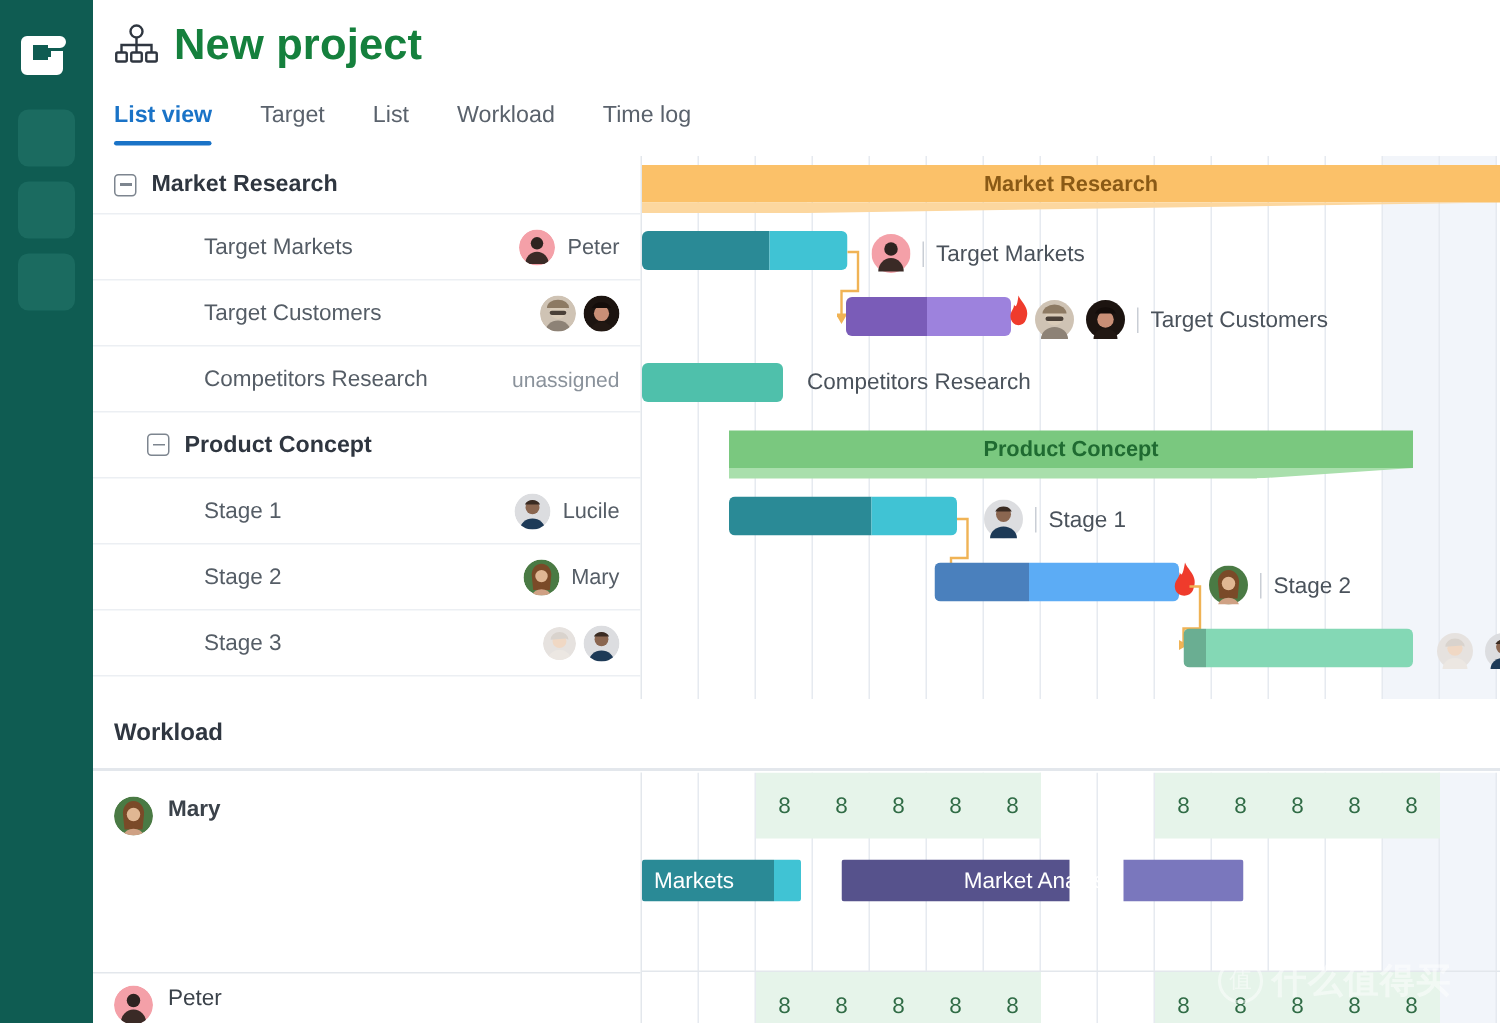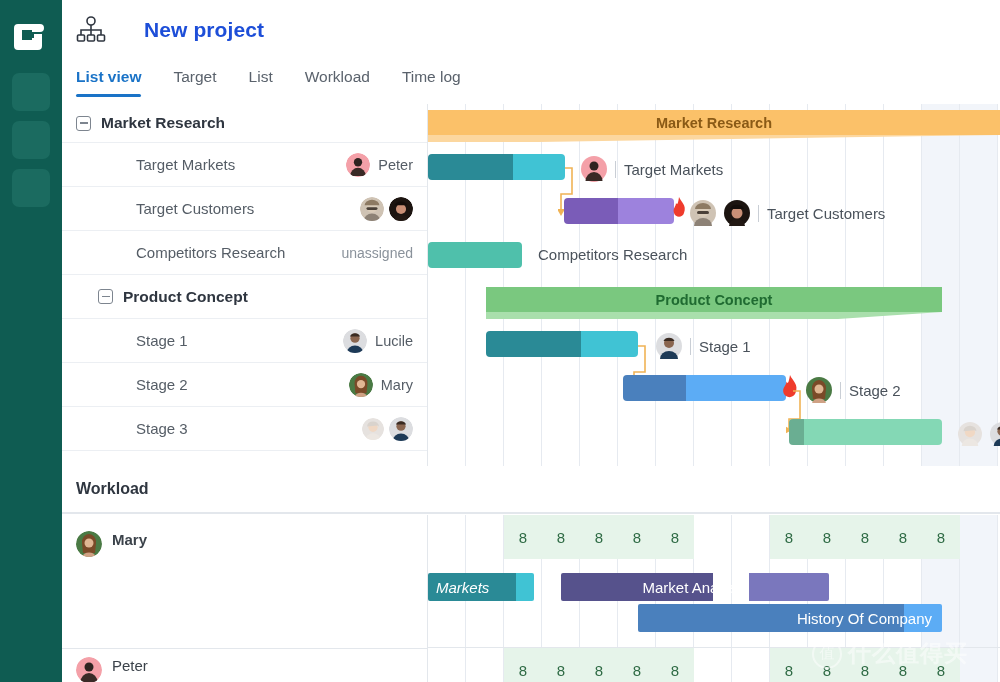--- a/index.html
+++ b/index.html
@@ -38,21 +38,21 @@
   
   .main { position: relative; width: 938px; height: 682px; background: #fff; }
 
   
   .proj-head {
     position: absolute; left: 0; top: 0; width: 938px; height: 60px;
     display: flex; align-items: center; padding-left: 14px;
   }
   .proj-icon { width: 30px; height: 30px; margin-right: 10px; display:block; }
   .proj-title {
-    font-size: 21px; font-weight: bold; color: #1d4ed8; letter-spacing: .1px; margin-left: 28px;
+    font-size: 29px; font-weight: bold; color: #15803d; letter-spacing: .1px;
   }
 
   
   .tabs {
     position: absolute; left: 0; top: 60px; width: 938px; height: 44px;
     display: flex; align-items: flex-start; padding-left: 14px; gap: 0;
   }
   .tab {
     font-size: 15.5px; color: #5a626c; padding: 4px 16px 0 0;
     margin-right: 16px; position: relative; white-space: nowrap;
@@ -488,37 +488,32 @@
       <div class="wl-cell filled" style="left:114px; top:0px;">8</div>
       <div class="wl-cell filled" style="left:152px; top:0px;">8</div>
       <div class="wl-cell filled" style="left:190px; top:0px;">8</div>
       <div class="wl-cell filled" style="left:228px; top:0px;">8</div>
       <div class="wl-cell filled" style="left:342px; top:0px;">8</div>
       <div class="wl-cell filled" style="left:380px; top:0px;">8</div>
       <div class="wl-cell filled" style="left:418px; top:0px;">8</div>
       <div class="wl-cell filled" style="left:456px; top:0px;">8</div>
       <div class="wl-cell filled" style="left:494px; top:0px;">8</div>
 
-      <div class="wl-bar" style="left:0px; top:58px; width:106px;font-style:italic;">
+      <div class="wl-bar" style="left:0px; top:58px; width:106px;">
         <div style="width:88px; height:100%; background:#2a8a96;"></div>
         <div style="flex:1; height:100%; background:#40c3d4;"></div>
         <span class="lbl" style="left:8px;">Markets</span>
       </div>
 
       <div class="wl-bar" style="left:133px; top:58px; width:268px; justify-content:center;gap:36px;">
         <div style="width:152px; height:100%; background:#56528c;"></div>
         <div style="flex:1; height:100%; background:#7a77bd;"></div>
         <span class="lbl" style="left:0; width:100%; justify-content:center;">Market Analysis</span>
       </div>
 
-      <div class="wl-bar" style="left:210px; top:89px; width:304px;">
-        <div style="width:266px; height:100%; background:#4a80bd;"></div>
-        <div style="flex:1; height:100%; background:#5cacf5;"></div>
-        <span class="lbl" style="right:10px;">History Of Company</span>
-      </div>
 
       <div class="wl-cell filled" style="left:76px;  top:133px;">8</div>
       <div class="wl-cell filled" style="left:114px; top:133px;">8</div>
       <div class="wl-cell filled" style="left:152px; top:133px;">8</div>
       <div class="wl-cell filled" style="left:190px; top:133px;">8</div>
       <div class="wl-cell filled" style="left:228px; top:133px;">8</div>
       <div class="wl-cell filled" style="left:342px; top:133px;">8</div>
       <div class="wl-cell filled" style="left:380px; top:133px;">8</div>
       <div class="wl-cell filled" style="left:418px; top:133px;">8</div>
       <div class="wl-cell filled" style="left:456px; top:133px;">8</div>

